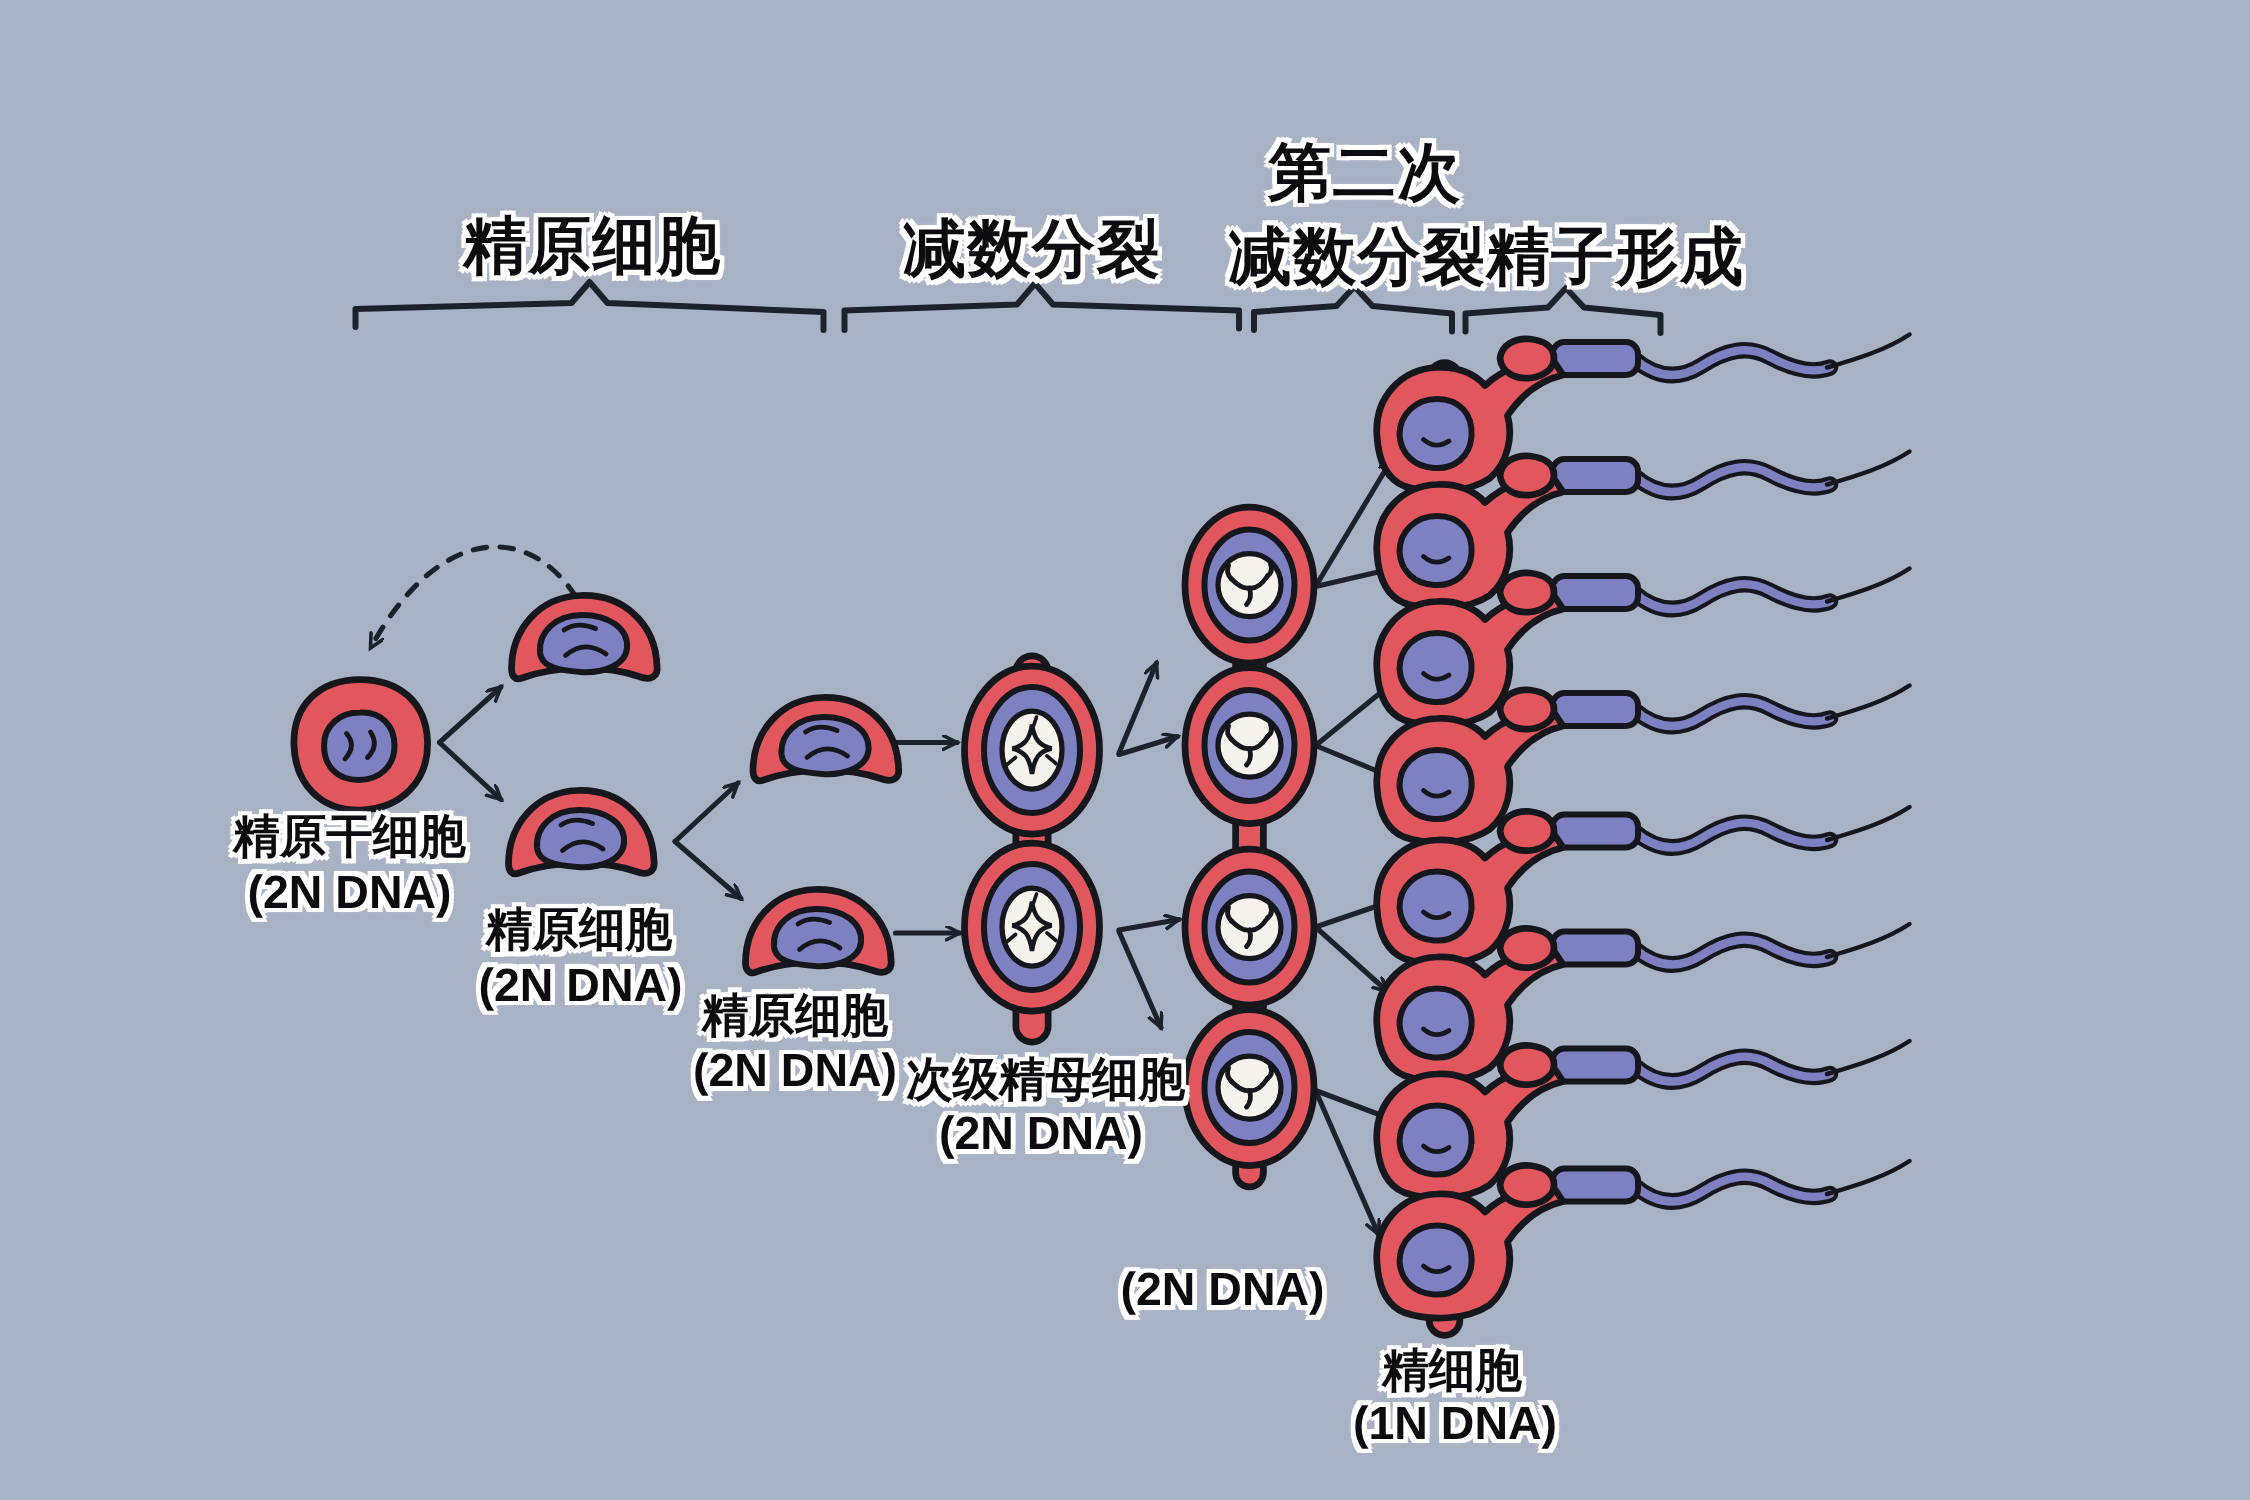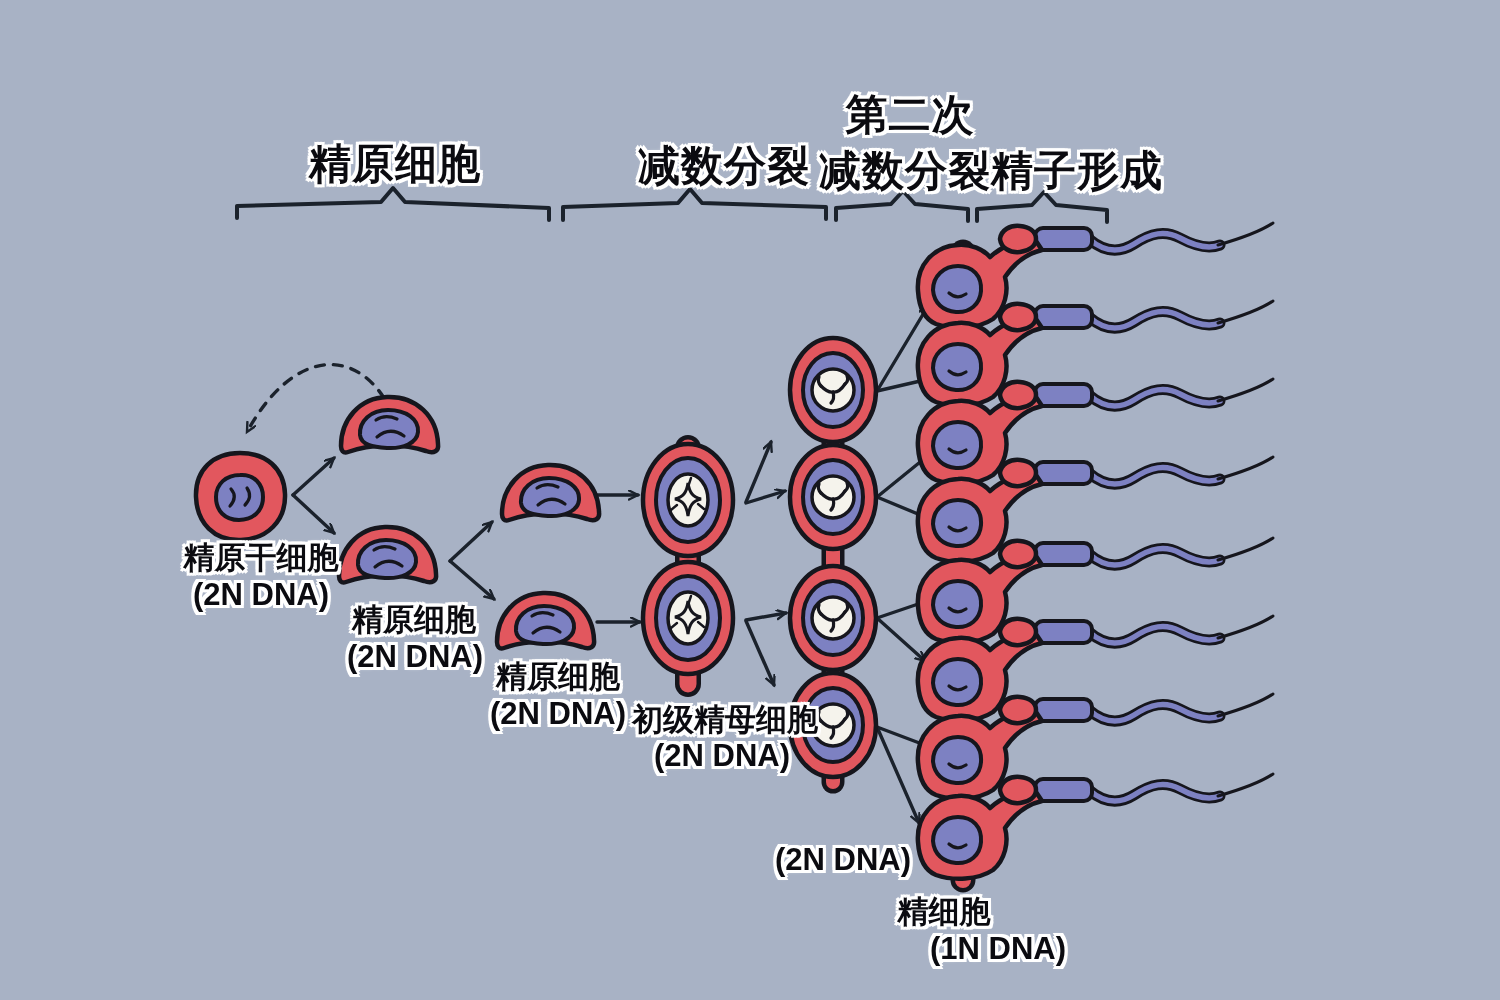--- a/index.html
+++ b/index.html
@@ -36,21 +36,21 @@
   .lbl,.hdr{
     position:absolute;transform:translateX(-50%);
     font-weight:bold;color:var(--label_text);white-space:nowrap;text-align:center;line-height:1.15;
     text-shadow:
       -3px -3px 0 var(--label_halo), 3px -3px 0 var(--label_halo),
       -3px  3px 0 var(--label_halo), 3px  3px 0 var(--label_halo),
       -3px  0   0 var(--label_halo), 3px  0   0 var(--label_halo),
        0   -3px 0 var(--label_halo), 0    3px 0 var(--label_halo),
        0 0 5px var(--label_halo);
   }
-  .lbl{font-size:31px;margin-left:28px;}
+  .lbl{font-size:31px;}
   .hdr{font-size:42px;letter-spacing:1px;}
 </style>
 </head>
 <body>
 
 <div class="stage">
 
   <svg width="1500" height="1000" viewBox="0 0 1500 1000">
     <defs>
       <marker id="ah" markerWidth="16" markerHeight="16" refX="10" refY="5" orient="auto" markerUnits="userSpaceOnUse">
@@ -160,34 +160,34 @@
       <use href="#sperm-unit" transform="translate(963,443)"></use>
       <use href="#sperm-unit" transform="translate(963,521)"></use>
       <use href="#sperm-unit" transform="translate(963,602)"></use>
       <use href="#sperm-unit" transform="translate(963,680)"></use>
       <use href="#sperm-unit" transform="translate(963,758)"></use>
       <use href="#sperm-unit" transform="translate(963,838)"></use>
     </g>
   </svg>
 
   <div class="hdr" style="left:395px;top:140px;">精原细胞</div>
-  <div class="hdr" style="left:688px;top:142px;margin-left:36px;">减数分裂</div>
+  <div class="hdr" style="left:688px;top:142px;">减数分裂</div>
   <div class="hdr" style="left:910px;top:91px;">第二次</div>
   <div class="hdr" style="left:991px;top:147px;">减数分裂精子形成</div>
 
   <div class="lbl" style="left:233px;top:540px;">精原干细胞</div>
   <div class="lbl" style="left:233px;top:577px;">(2N DNA)</div>
 
   <div class="lbl" style="left:386px;top:602px;">精原细胞</div>
   <div class="lbl" style="left:387px;top:639px;">(2N DNA)</div>
 
   <div class="lbl" style="left:530px;top:659px;">精原细胞</div>
   <div class="lbl" style="left:530px;top:696px;">(2N DNA)</div>
 
-  <div class="lbl" style="left:697px;top:702px;">初级精母细胞</div>
+  <div class="lbl" style="left:697px;top:702px;">次级精母细胞</div>
   <div class="lbl" style="left:694px;top:738px;">(2N DNA)</div>
 
   <div class="lbl" style="left:815px;top:842px;">(2N DNA)</div>
 
-  <div class="lbl" style="left:916px;top:896px;font-family:Liberation Mono, monospace;">精细胞</div>
+  <div class="lbl" style="left:968px;top:896px;">精细胞</div>
   <div class="lbl" style="left:970px;top:931px;">(1N DNA)</div>
 
 </div>
 
 </body></html>

